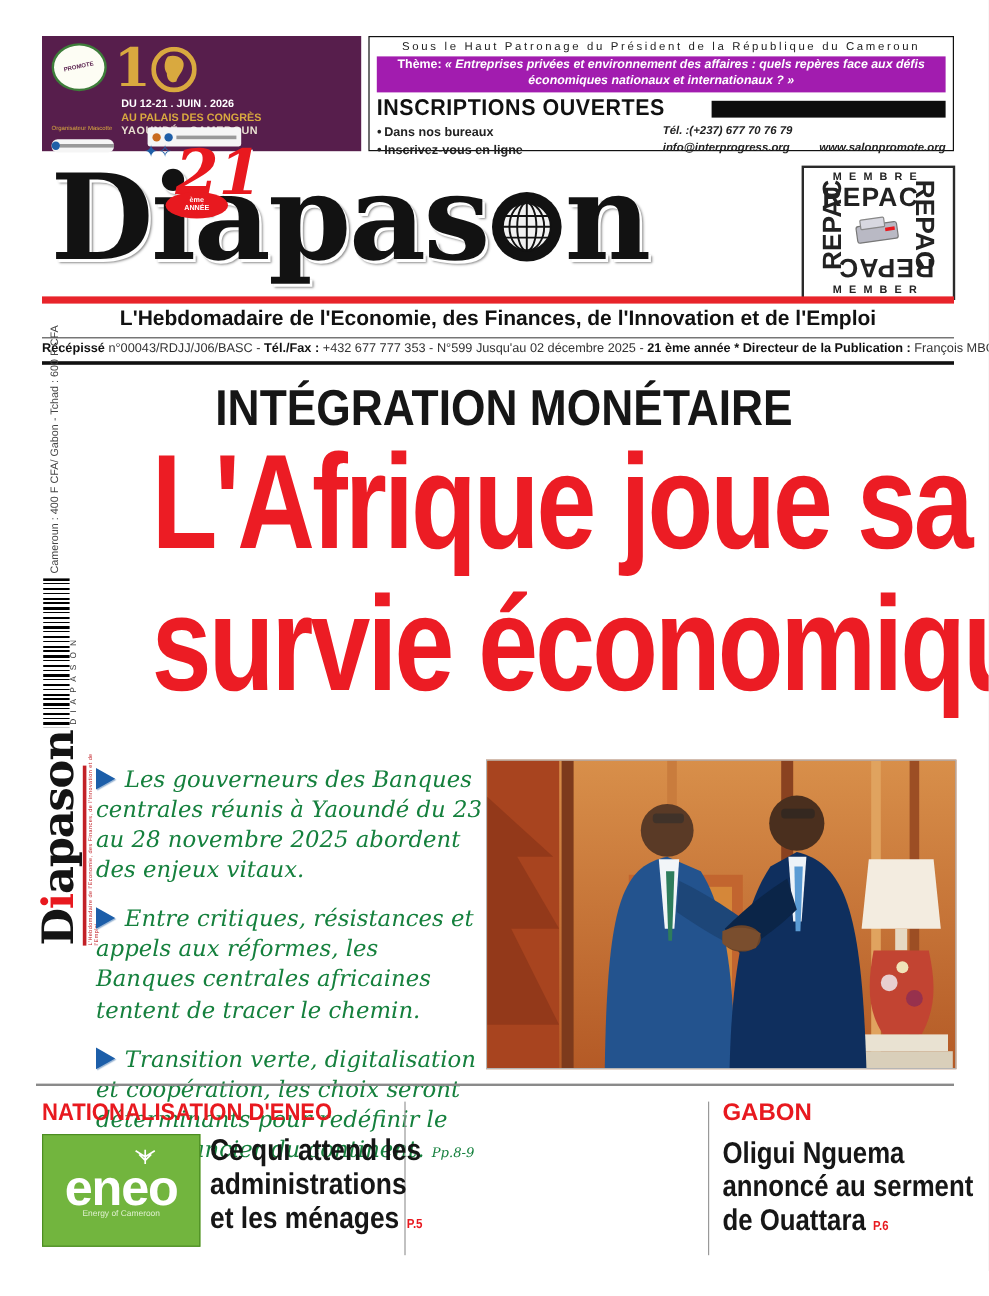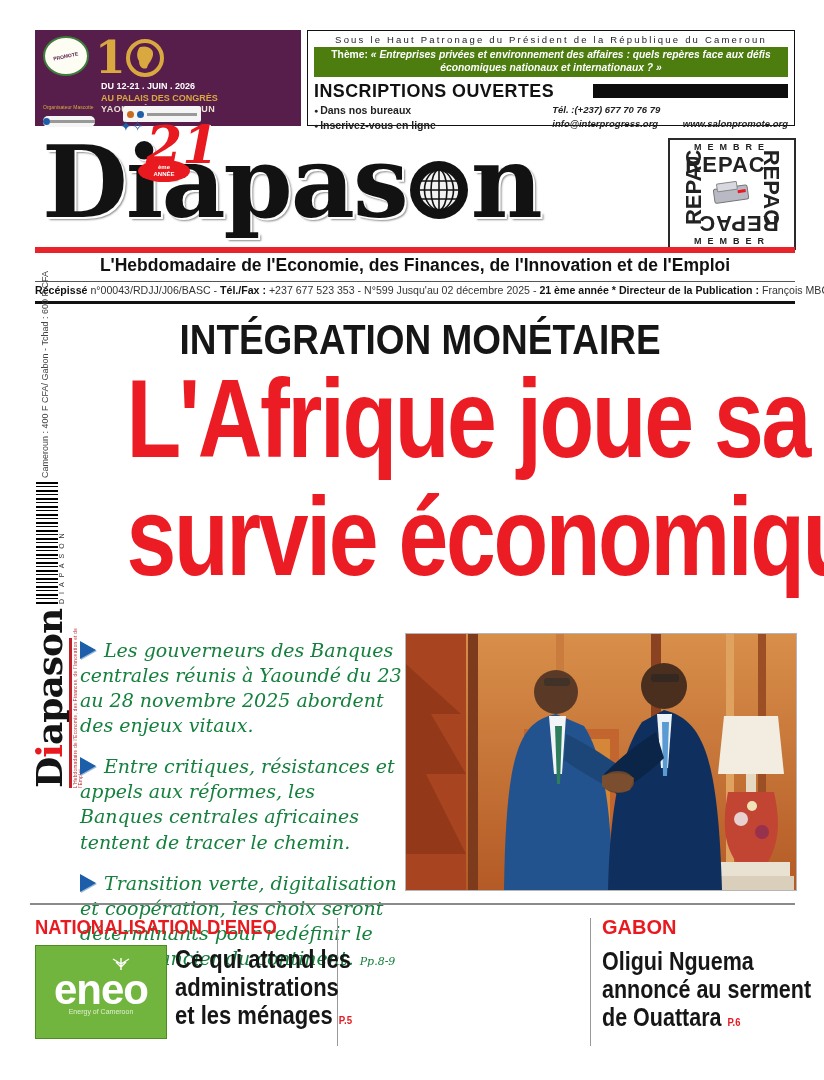--- a/index.html
+++ b/index.html
@@ -35,21 +35,21 @@
   .mini-dot { width:7px; height:7px; border-radius:50%; background:#c96a1e; }
   .mini-dot.blue { background:#1f5fa8; }
   .mini-bar { height:3px; background:#999; flex:1; }
   
   .patron {
     position:absolute; left:307px; top:30px; width:488px; height:96px; background:#fff;
     border:1.5px solid #111; padding:3px 6px;
   }
   .patron-line1 { text-align:center; font-size:9.5px; letter-spacing:2.2px; color:#222; white-space:nowrap; }
   .theme-bar {
-    background:#4d7c0f; color:#fff; margin-top:2px; padding:2px 4px;
+    background:#a21caf; color:#fff; margin-top:2px; padding:2px 4px;
     font-size:10.3px; font-style:italic; font-weight:bold; text-align:center; line-height:1.25;
   }
   .theme-bar .lbl { font-style:normal; }
   .insc-row { display:flex; align-items:center; margin-top:3px; gap:24px; }
   .insc-row .txt { font-size:19px; font-weight:bold; letter-spacing:.5px; color:#111; white-space:nowrap; transform:scaleX(.94); transform-origin:left; }
   .insc-row .fill { flex:1; height:14px; background:#0d0d0d; }
   .insc-bottom { display:flex; justify-content:space-between; margin-top:1px; }
   .insc-bullets { font-size:10.5px; font-weight:bold; color:#222; line-height:1.5; }
   .insc-bullets .b:before { content:"● "; font-size:7px; vertical-align:1px; }
   .insc-contact { font-size:9.5px; font-style:italic; font-weight:bold; color:#222; text-align:left; line-height:1.5; }
@@ -234,21 +234,21 @@
   </div>
 
   <div class="redline"></div>
   <div class="subtitle">L'Hebdomadaire de l'Economie, des Finances, de l'Innovation et de l'Emploi</div>
   <div class="rule-thin"></div>
 
   <div class="infoline">
     <b>Récépissé</b>
     <span>n°00043/RDJJ/J06/BASC  -</span>
     <b>Tél./Fax :</b>
-    <span>+237 677 523 353  -</span>
+    <span>+432 677 777 353  -</span>
     <span>N°599 Jusqu'au 02 décembre 2025  -</span>
     <b>21 ème année</b>
     <b>* Directeur de la Publication :</b>
     <span>François MBOKE</span>
   </div>
   <div class="rule-thick"></div>
 
   <div class="kicker">INTÉGRATION MONÉTAIRE</div>
   <div class="headline">
     <div class="l1">L'Afrique joue sa</div>

